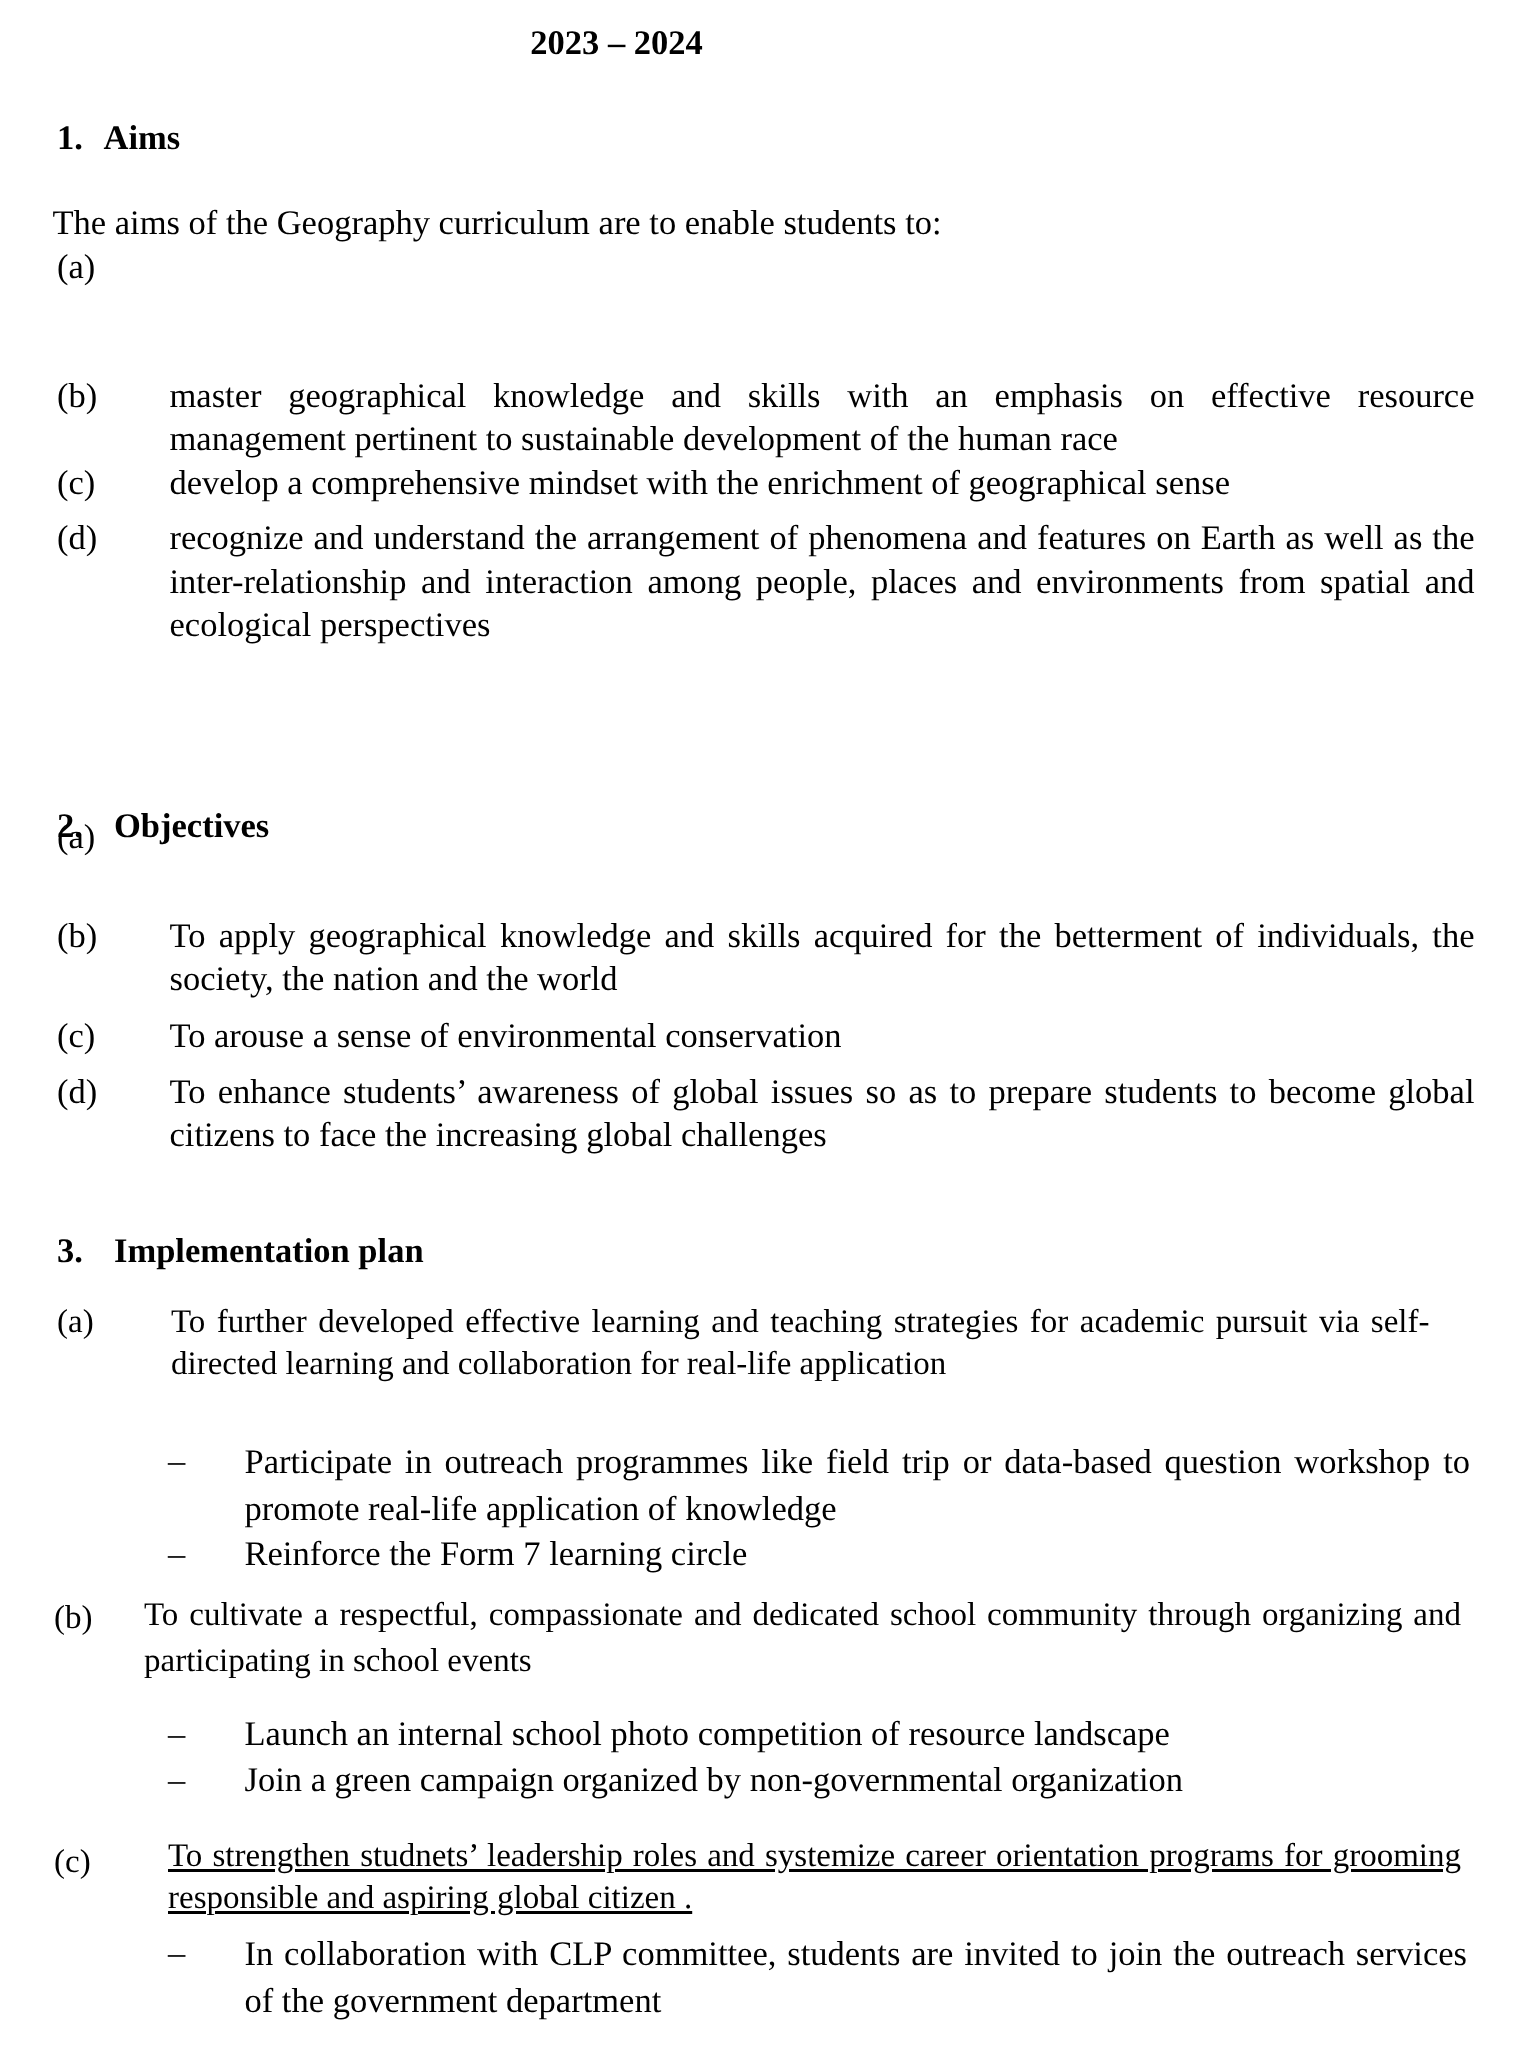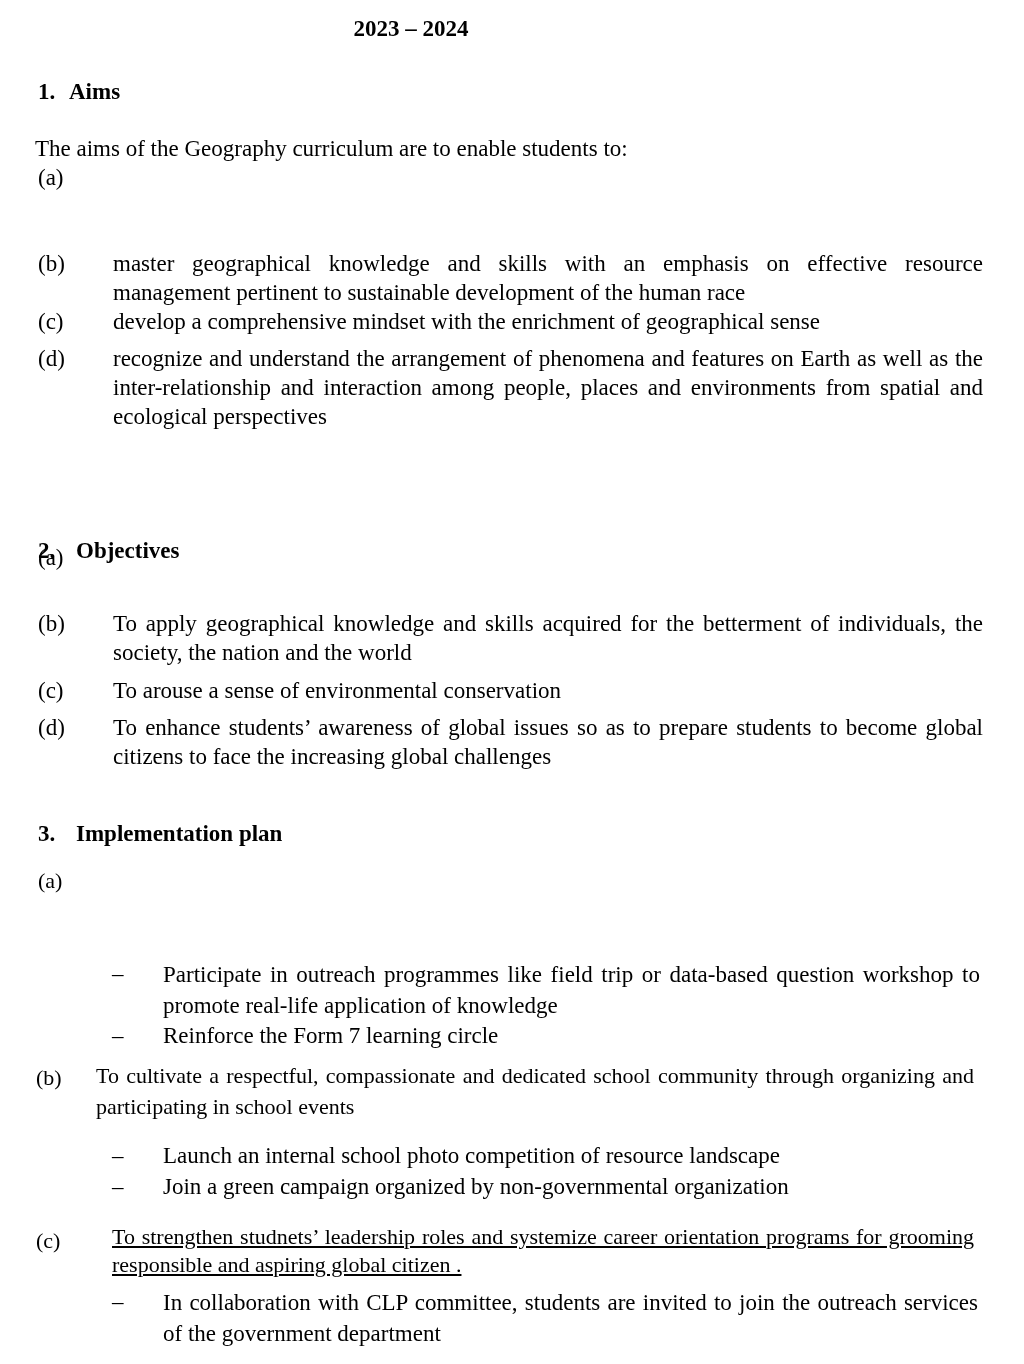--- a/index.html
+++ b/index.html
@@ -68,20 +68,21 @@
     <span class="lbl">(d)</span>
     <span class="txt">To enhance students’ awareness of global issues so as to prepare students to become global citizens to face the increasing global challenges</span>
   </div>
 
   <div class="abs heading" style="top:799px;margin-top:20px;">
     <span class="num">3.</span><span>Implementation plan</span>
   </div>
 
   <div class="abs item plan" style="top:867px;height:56px;">
     <span class="lbl">(a)</span>
+    <span class="txt" style="left:76px;right:30px;">To further developed effective learning and teaching strategies for academic pursuit via self-directed learning and collaboration for real-life application</span>
   </div>
   <div class="abs sub" style="top:959px;height:60px;">
     <span class="dash">–</span>
     <span class="txt" style="line-height:31px;">Participate in outreach programmes like field trip or data-based question workshop to promote real-life application of knowledge</span>
   </div>
   <div class="abs sub" style="top:1021px;height:30px;">
     <span class="dash">–</span>
     <span class="txt">Reinforce the Form 7 learning circle</span>
   </div>
 

